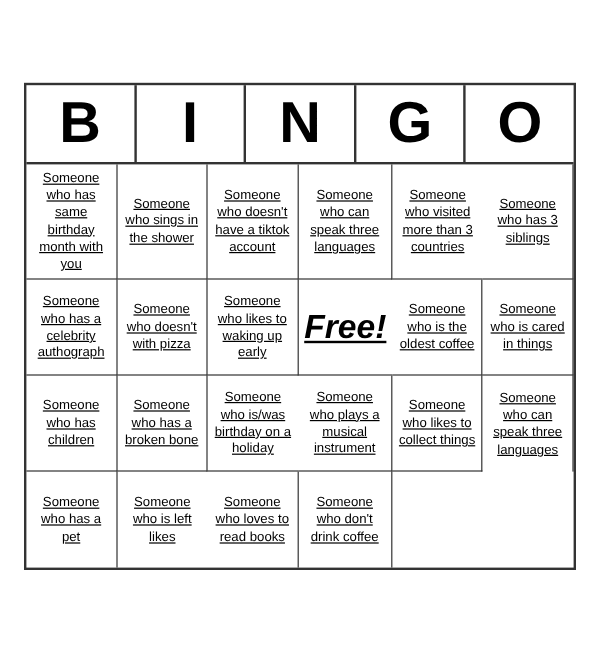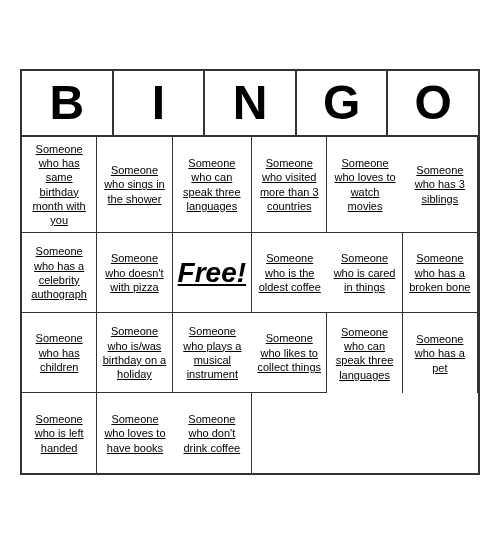--- a/index.html
+++ b/index.html
@@ -69,33 +69,34 @@
   <div class="bingo-header">
   <div class="bingo-letter">B</div>
       <div class="bingo-letter">I</div>
       <div class="bingo-letter">N</div>
       <div class="bingo-letter">G</div>
       <div class="bingo-letter">O</div>
     </div>
   <div class="bingo-grid">
   <div class="bingo-cell">Someone who has same birthday month with you</div>
       <div class="bingo-cell">Someone who sings in the shower</div>
+      <div class="bingo-cell">Someone who doesn't have a tiktok account</div>
       <div class="bingo-cell">Someone who can speak three languages</div>
       <div class="bingo-cell">Someone who visited more than 3 countries</div>
-      <div class="bingo-cell">Someone who loves to watch movies</div>
       <div class="bingo-cell">Someone who has 3 siblings</div>
       <div class="bingo-cell">Someone who has a celebrity authograph</div>
       <div class="bingo-cell">Someone who doesn't with pizza</div>
+      <div class="bingo-cell">Someone who likes to waking up early</div>
       <div class="bingo-cell free">Free!</div>
       <div class="bingo-cell">Someone who is the oldest coffee</div>
       <div class="bingo-cell">Someone who is cared in things</div>
+      <div class="bingo-cell">Someone who has children</div>
       <div class="bingo-cell">Someone who has a broken bone</div>
-      <div class="bingo-cell">Someone who has children</div>
       <div class="bingo-cell">Someone who is/was birthday on a holiday</div>
       <div class="bingo-cell">Someone who plays a musical instrument</div>
       <div class="bingo-cell">Someone who likes to collect things</div>
       <div class="bingo-cell">Someone who can speak three languages</div>
       <div class="bingo-cell">Someone who has a pet</div>
-      <div class="bingo-cell">Someone who is left handed</div>
-      <div class="bingo-cell">Someone who loves to have books</div>
+      <div class="bingo-cell">Someone who is left likes</div>
+      <div class="bingo-cell">Someone who loves to read books</div>
       <div class="bingo-cell">Someone who don't drink coffee</div>
     </div>
 </div>
 
 </body></html>

